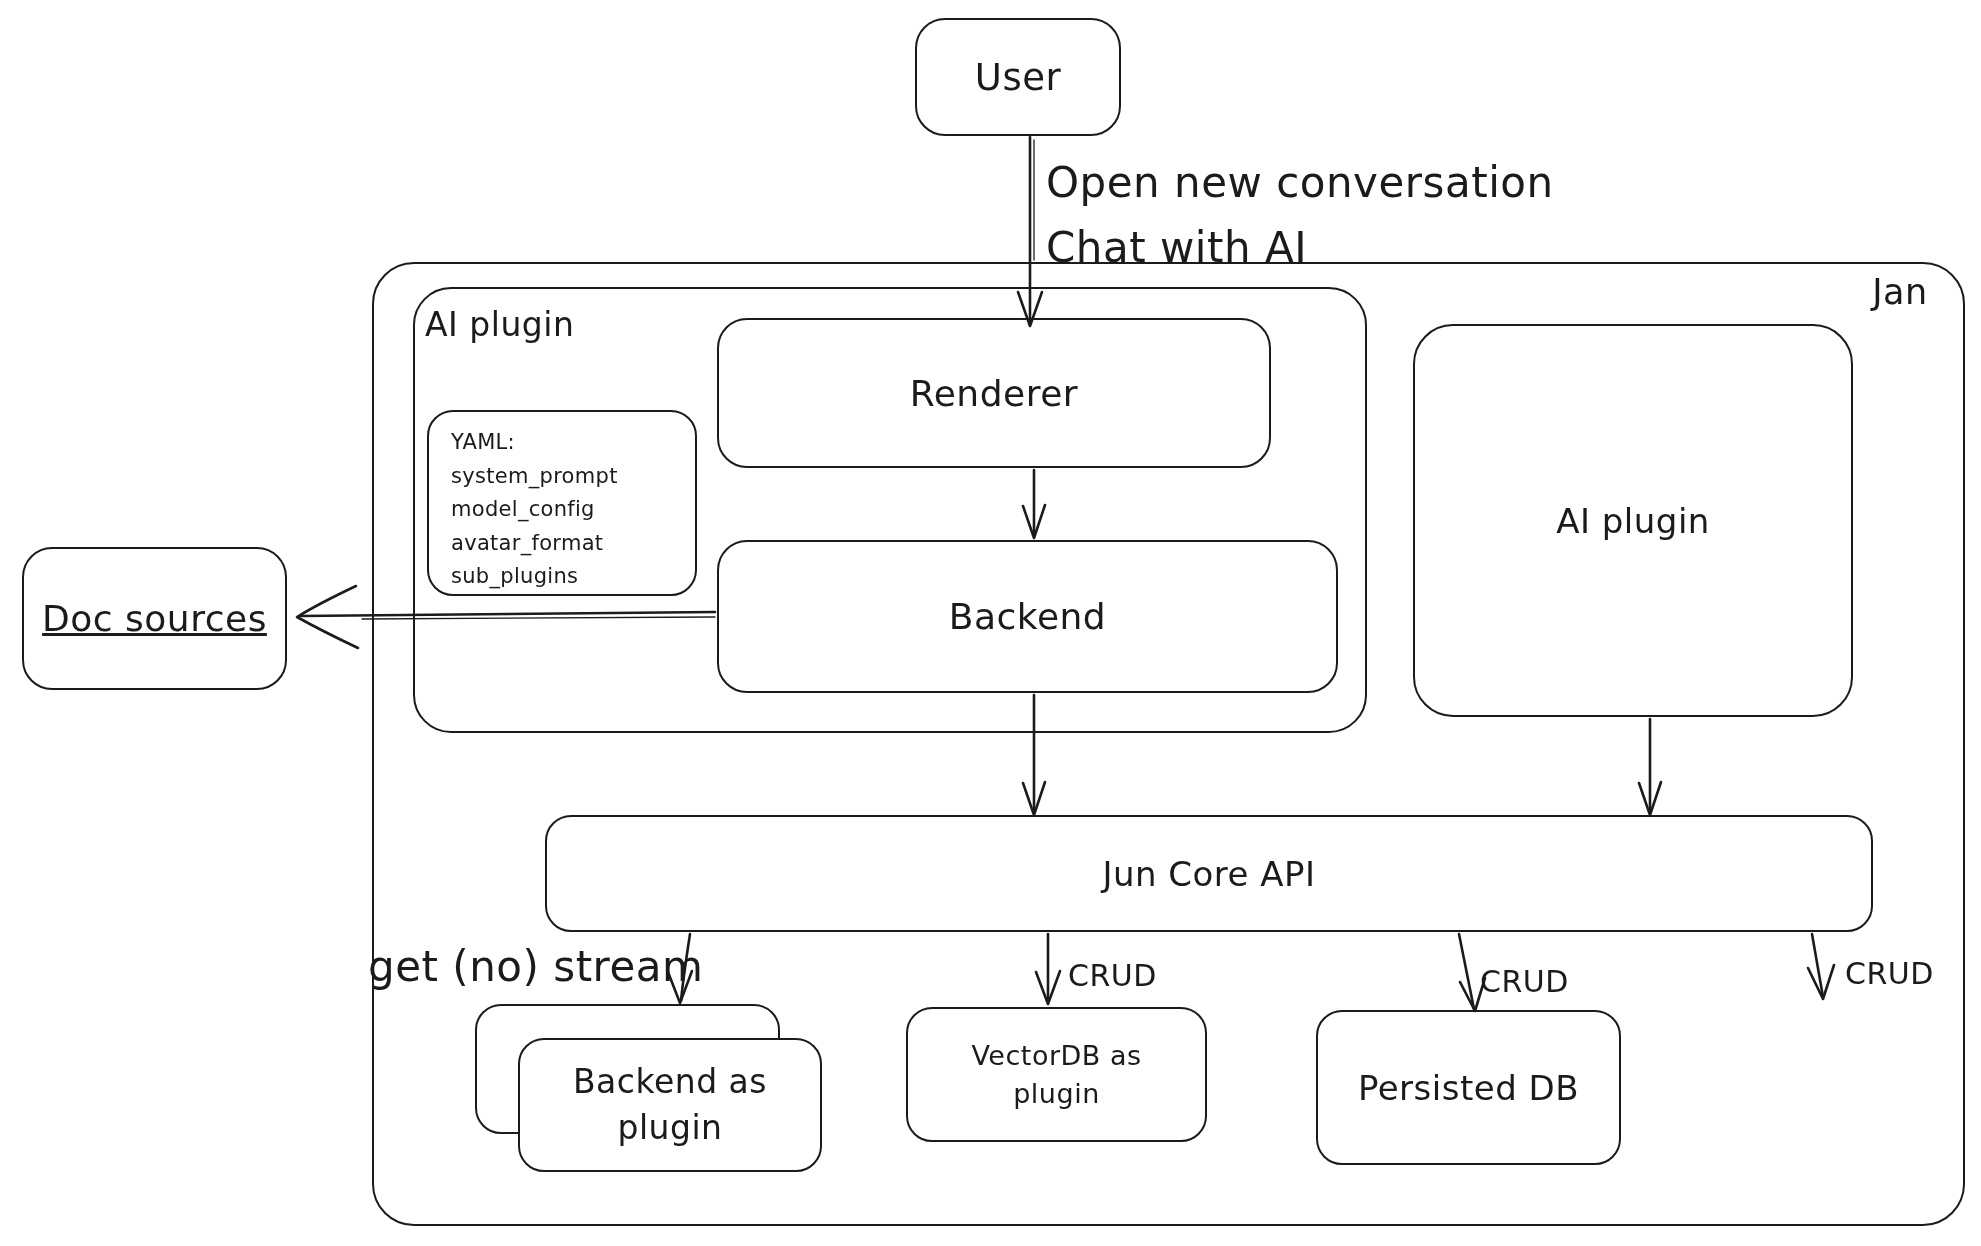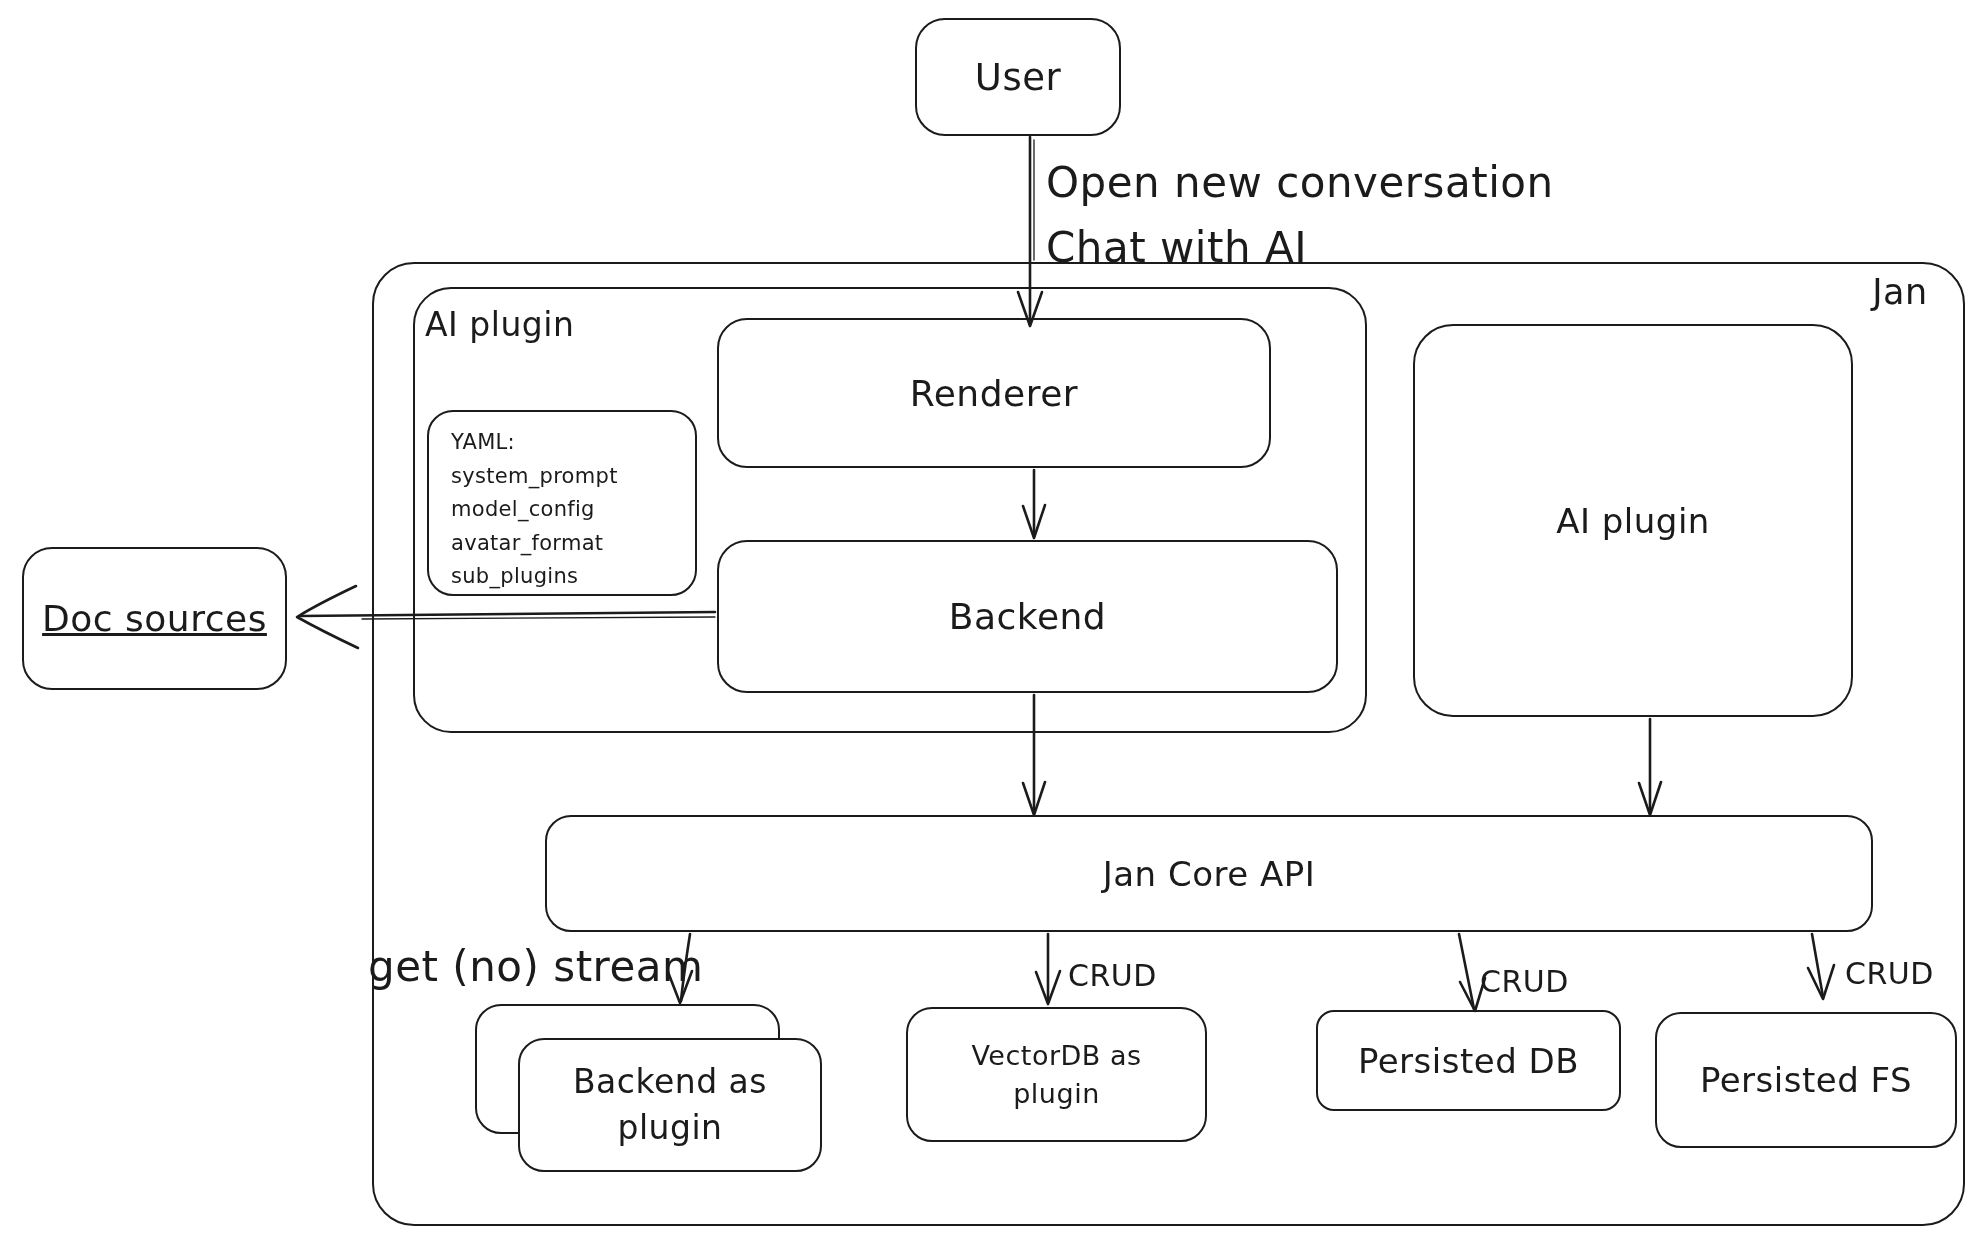--- a/index.html
+++ b/index.html
@@ -101,41 +101,38 @@
 
   <div class="box" style="left:22px; top:547px; width:265px; height:143px;text-decoration:underline;">
     <span class="node-label" style="font-size:36px;">Doc sources</span>
   </div>
 
   <div class="box" style="left:1413px; top:324px; width:440px; height:393px; border-radius:40px;">
     <span class="node-label">AI plugin</span>
   </div>
 
   <div class="box" style="left:545px; top:815px; width:1328px; height:117px; border-radius:26px;">
-    <span class="node-label">Jan Core API</span>
+    <span class="node-label">Jun Core API</span>
   </div>
 
   <div class="edge-label" style="left:368px; top:942px;">get (no) stream</div>
 
   <div class="box" style="left:475px; top:1004px; width:305px; height:130px; border-radius:26px;"></div>
   <div class="box" style="left:518px; top:1038px; width:304px; height:134px; border-radius:26px;">
     <span class="node-label wrap-240" style="font-size:33px; line-height:1.4;">Backend as plugin</span>
   </div>
 
   <div class="box" style="left:906px; top:1007px; width:301px; height:135px; border-radius:26px;">
     <span class="node-label wrap-240" style="font-size:27px; line-height:1.4;text-align:center;">VectorDB as plugin</span>
   </div>
 
-  <div class="box" style="left:1316px; top:1010px; width:305px; height:101px; border-radius:18px;">
+  <div class="box" style="left:1316px; top:1010px; width:305px; height:155px; border-radius:26px;">
     <span class="node-label">Persisted DB</span>
   </div>
 
-  <div class="box" style="left:1655px; top:1012px; width:302px; height:136px; border-radius:26px;">
-    <span class="node-label">Persisted FS</span>
-  </div>
 
   <div class="edge-label" style="left:1068px; top:958px; font-size:30px;">CRUD</div>
   <div class="edge-label" style="left:1480px; top:964px; font-size:30px;">CRUD</div>
   <div class="edge-label" style="left:1845px; top:956px; font-size:30px;">CRUD</div>
 
   <svg class="arrows" width="1981" height="1246" viewBox="0 0 1981 1246">
 
     <g>
       <line class="shaft" x1="1030" y1="137" x2="1030" y2="324"></line>
       <line class="shaft2" x1="1034" y1="140" x2="1034" y2="260"></line>

